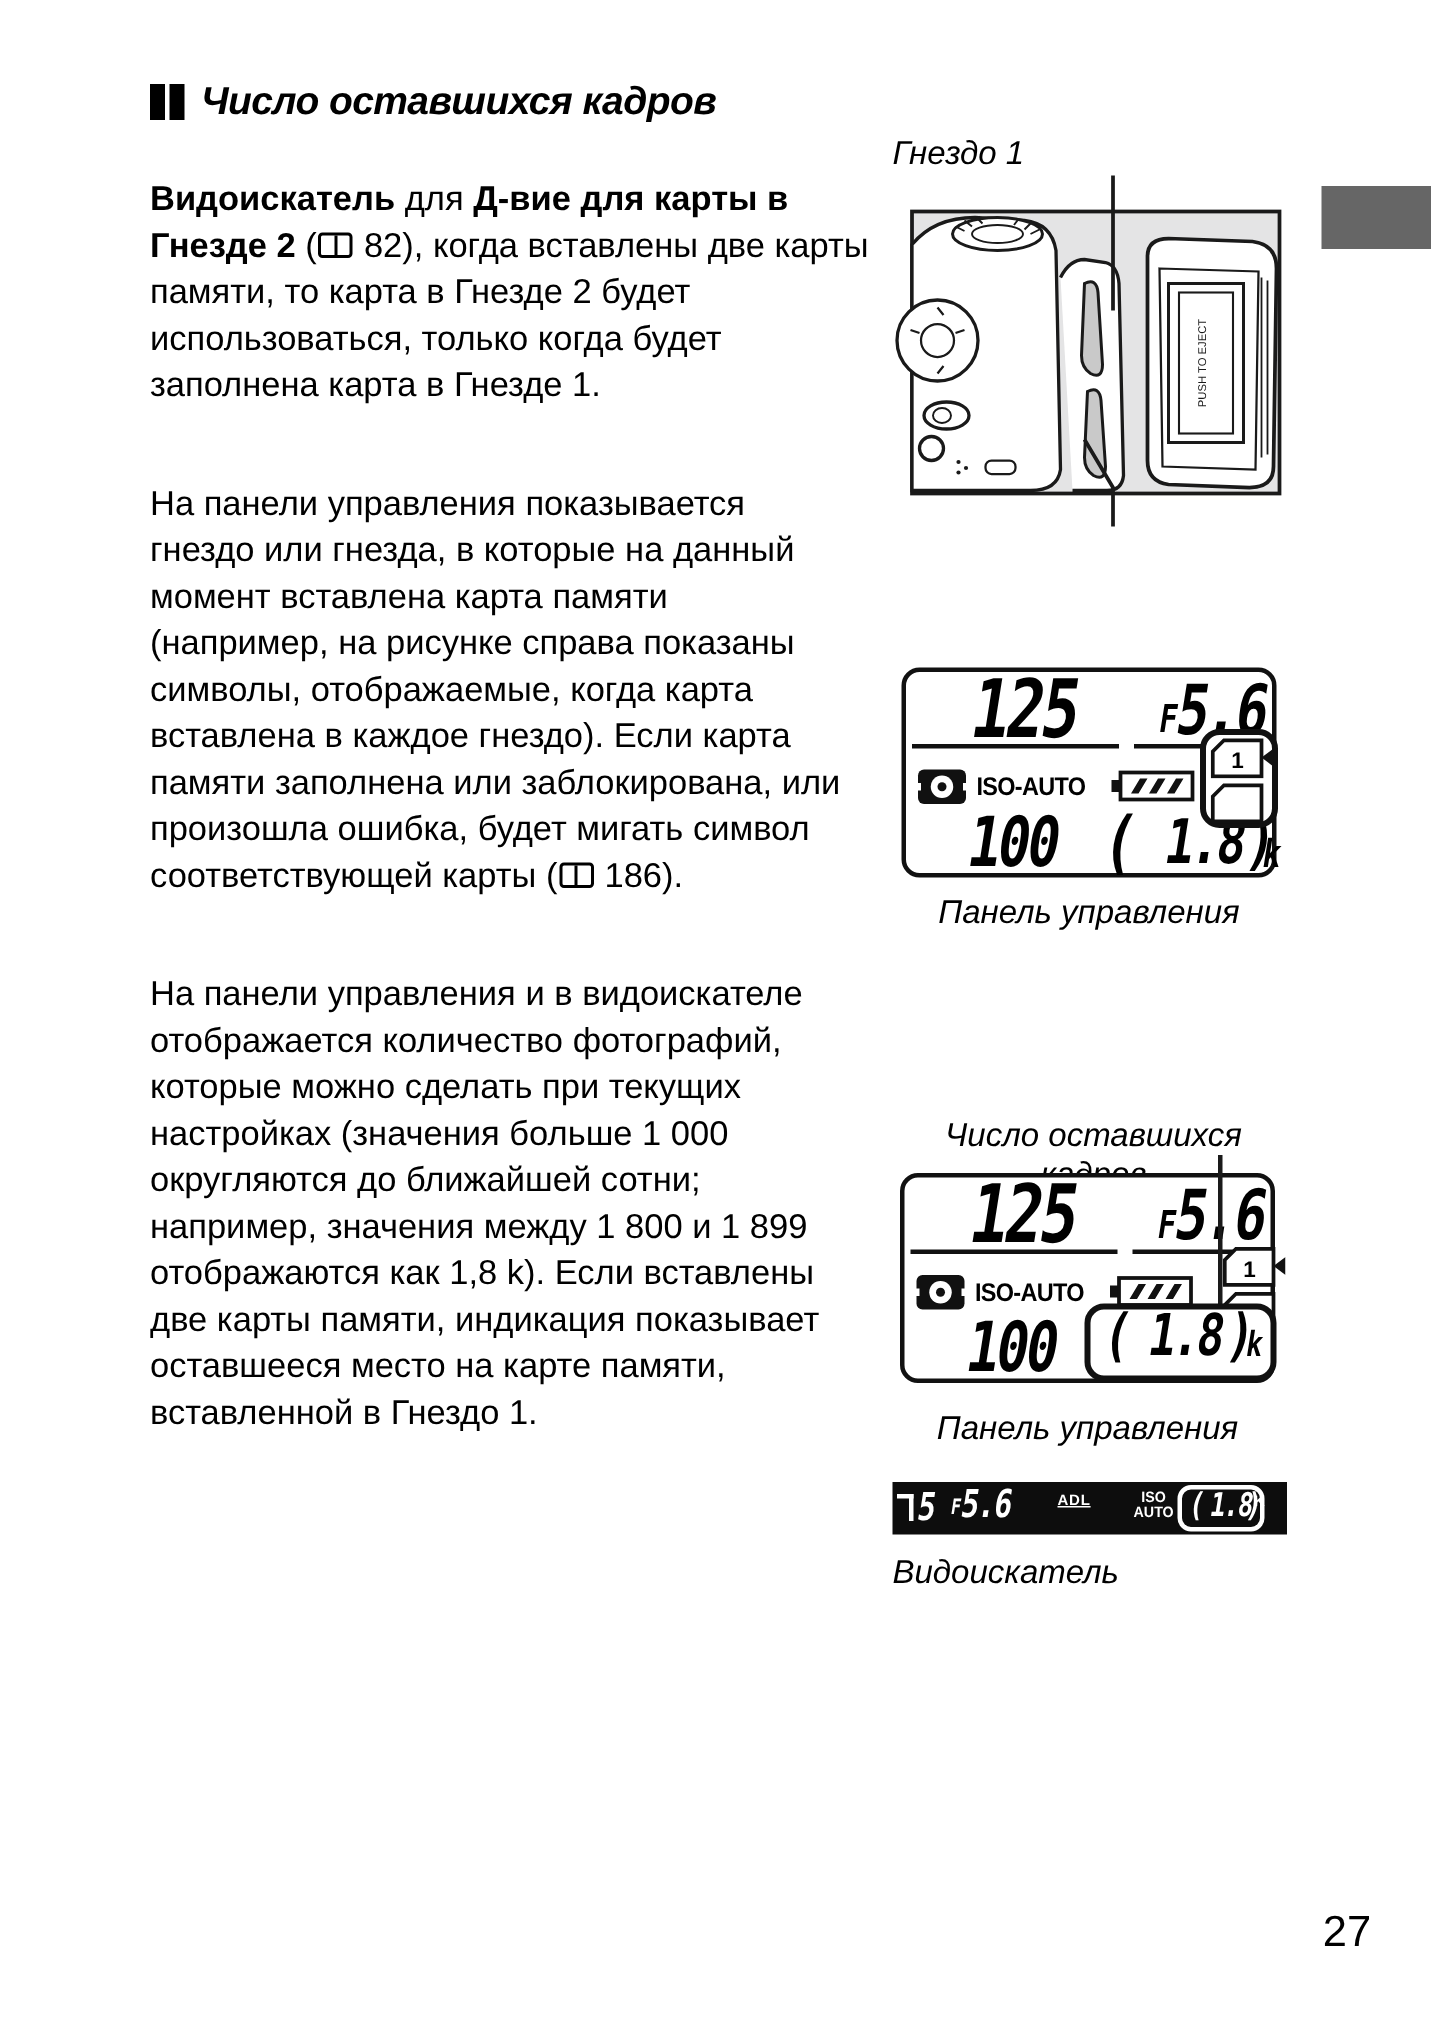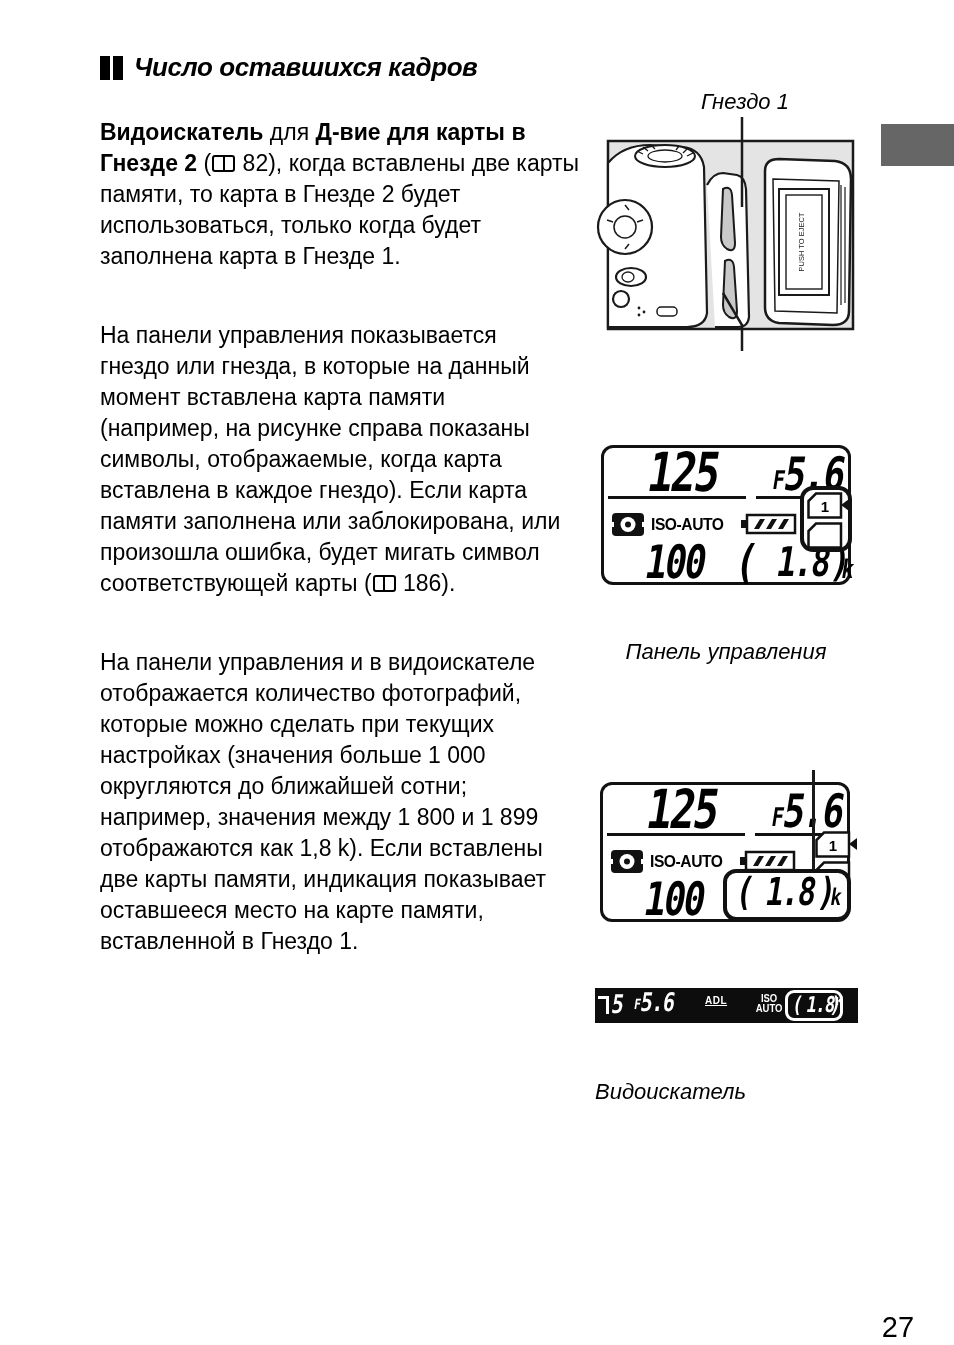--- a/index.html
+++ b/index.html
@@ -1,36 +1,36 @@
 <!DOCTYPE html>
 <html><head>
 <meta charset="utf-8">
 <style>
   html,body{margin:0;padding:0;}
   body{
     width:954px;height:1345px;background:#fff;color:#000;
     font-family:"Liberation Sans",sans-serif;position:relative;overflow:hidden;
   }
-  .abs{position:absolute;margin-top:44px;}
+  .abs{position:absolute;}
 
   
   .heading{position:absolute;left:100px;top:52px;display:flex;align-items:center;gap:11px;}
   .bars{display:flex;gap:3px;}
   .bar{width:10px;height:24px;background:#000;}
   .heading h1{margin:0;font-size:26px;font-weight:bold;font-style:italic;letter-spacing:-0.4px;}
 
   
   .textcol{position:absolute;left:100px;top:86px;width:522px;font-size:23px;line-height:31px;white-space:pre-line;letter-spacing:0;}
   .textcol p{margin:0 0 17px 0;}
   .book-icon{display:inline-block;width:19px;height:13px;border:2px solid #000;border-radius:3px;position:relative;vertical-align:-1px;margin:0 1px;}
   .book-icon::after{content:"";position:absolute;left:50%;top:0;bottom:0;width:2px;background:#000;transform:translateX(-50%);}
 
   
   .camera-fig{position:absolute;left:595px;top:85px;width:280px;height:300px;}
-  .fig-label{position:absolute;left:10px;width:100%;text-align:center;font-style:italic;font-size:22px;}
+  .fig-label{position:absolute;left:0;width:100%;text-align:left;font-style:italic;font-size:22px;}
   .cap{font-style:italic;font-size:22px;}
 
   
   .lcd-panel{position:absolute;width:250px;height:140px;border:3px solid #111;border-radius:12px;background:#fff;box-sizing:border-box;}
   .lcd{font-family:"DejaVu Sans Mono",monospace;font-weight:bold;display:inline-block;transform:skewX(-9deg) scaleY(1.28);transform-origin:left bottom;letter-spacing:-2px;line-height:1;}
   .shutter{position:absolute;left:40px;top:10px;font-size:42px;}
   .ap{position:absolute;right:8px;top:14px;}
   .ap .f{font-size:20px;vertical-align:2px;}
   .ap .v{font-size:36px;}
   .sep{position:absolute;height:3px;background:#111;top:48px;}
@@ -66,21 +66,21 @@
   .vf-ap .v{font-size:20px;}
   .vf-adl{position:absolute;left:110px;top:7px;font-size:10px;font-weight:bold;letter-spacing:0.5px;text-decoration:underline;}
   .vf-iso{position:absolute;left:160px;top:6px;font-size:10px;font-weight:bold;line-height:10px;text-align:center;transform:scaleX(.95);}
   .vf-callout{position:absolute;left:190px;top:2px;width:58px;height:31px;border:3px solid #fff;border-radius:9px;box-sizing:border-box;}
   .vf-callout .o{position:absolute;left:3px;top:6px;font-size:17px;}
   .vf-callout .d{position:absolute;left:17px;top:6px;font-size:17px;}
   .vf-callout .c{position:absolute;left:41px;top:6px;font-size:17px;}
   .vf-callout .k{position:absolute;left:48px;top:3px;font-size:10px;font-weight:bold;}
 
   .gray-tab{position:absolute;left:881px;top:124px;width:73px;height:42px;}
-  .page-num{position:absolute;left:868px;top:1311px;width:60px;text-align:center;font-size:29px;}
+  .page-num{position:absolute;left:868px;top:1272px;width:60px;text-align:center;font-size:29px;}
 </style>
 </head>
 <body>
 
 <div class="heading">
   <span class="bars">
       <span class="bar"></span>
       <span class="bar"></span>
     </span>
   <h1>Число оставшихся кадров</h1>

